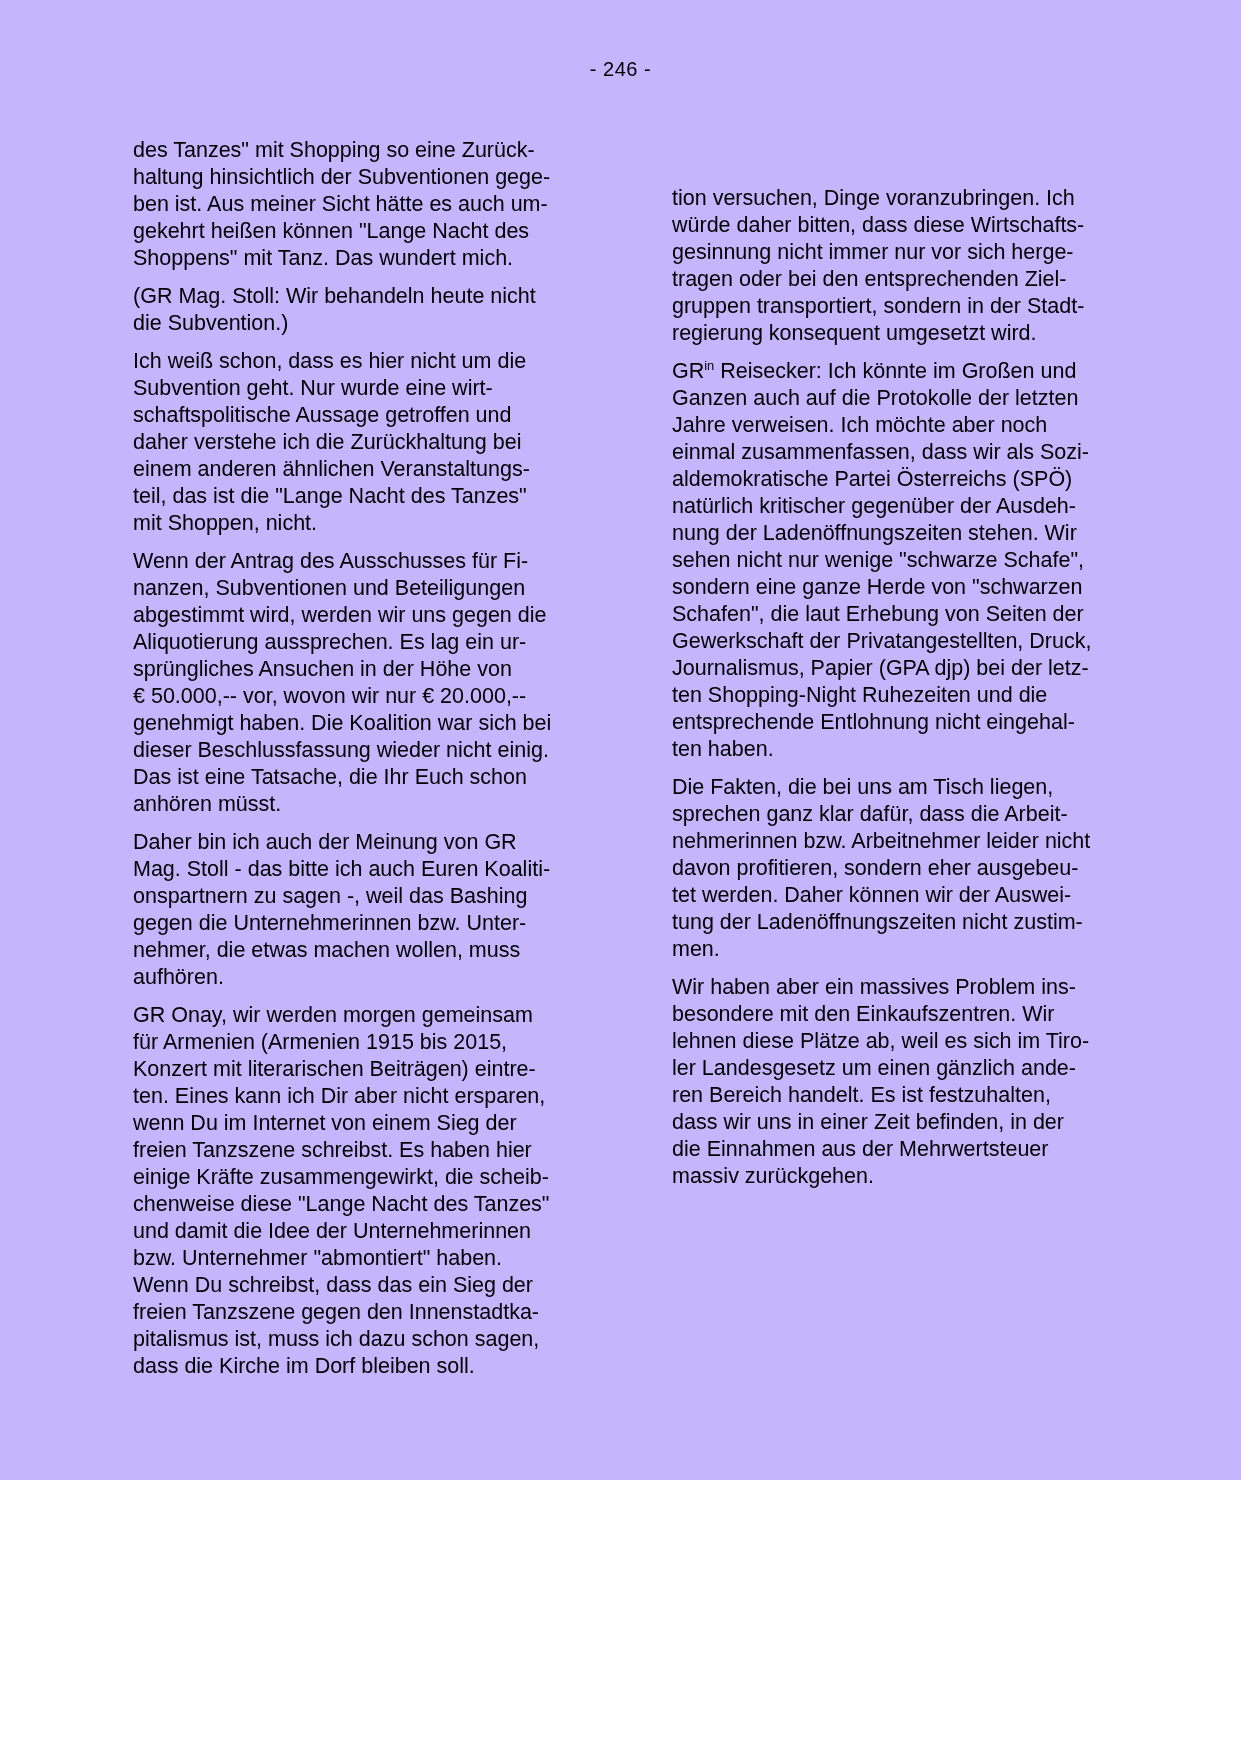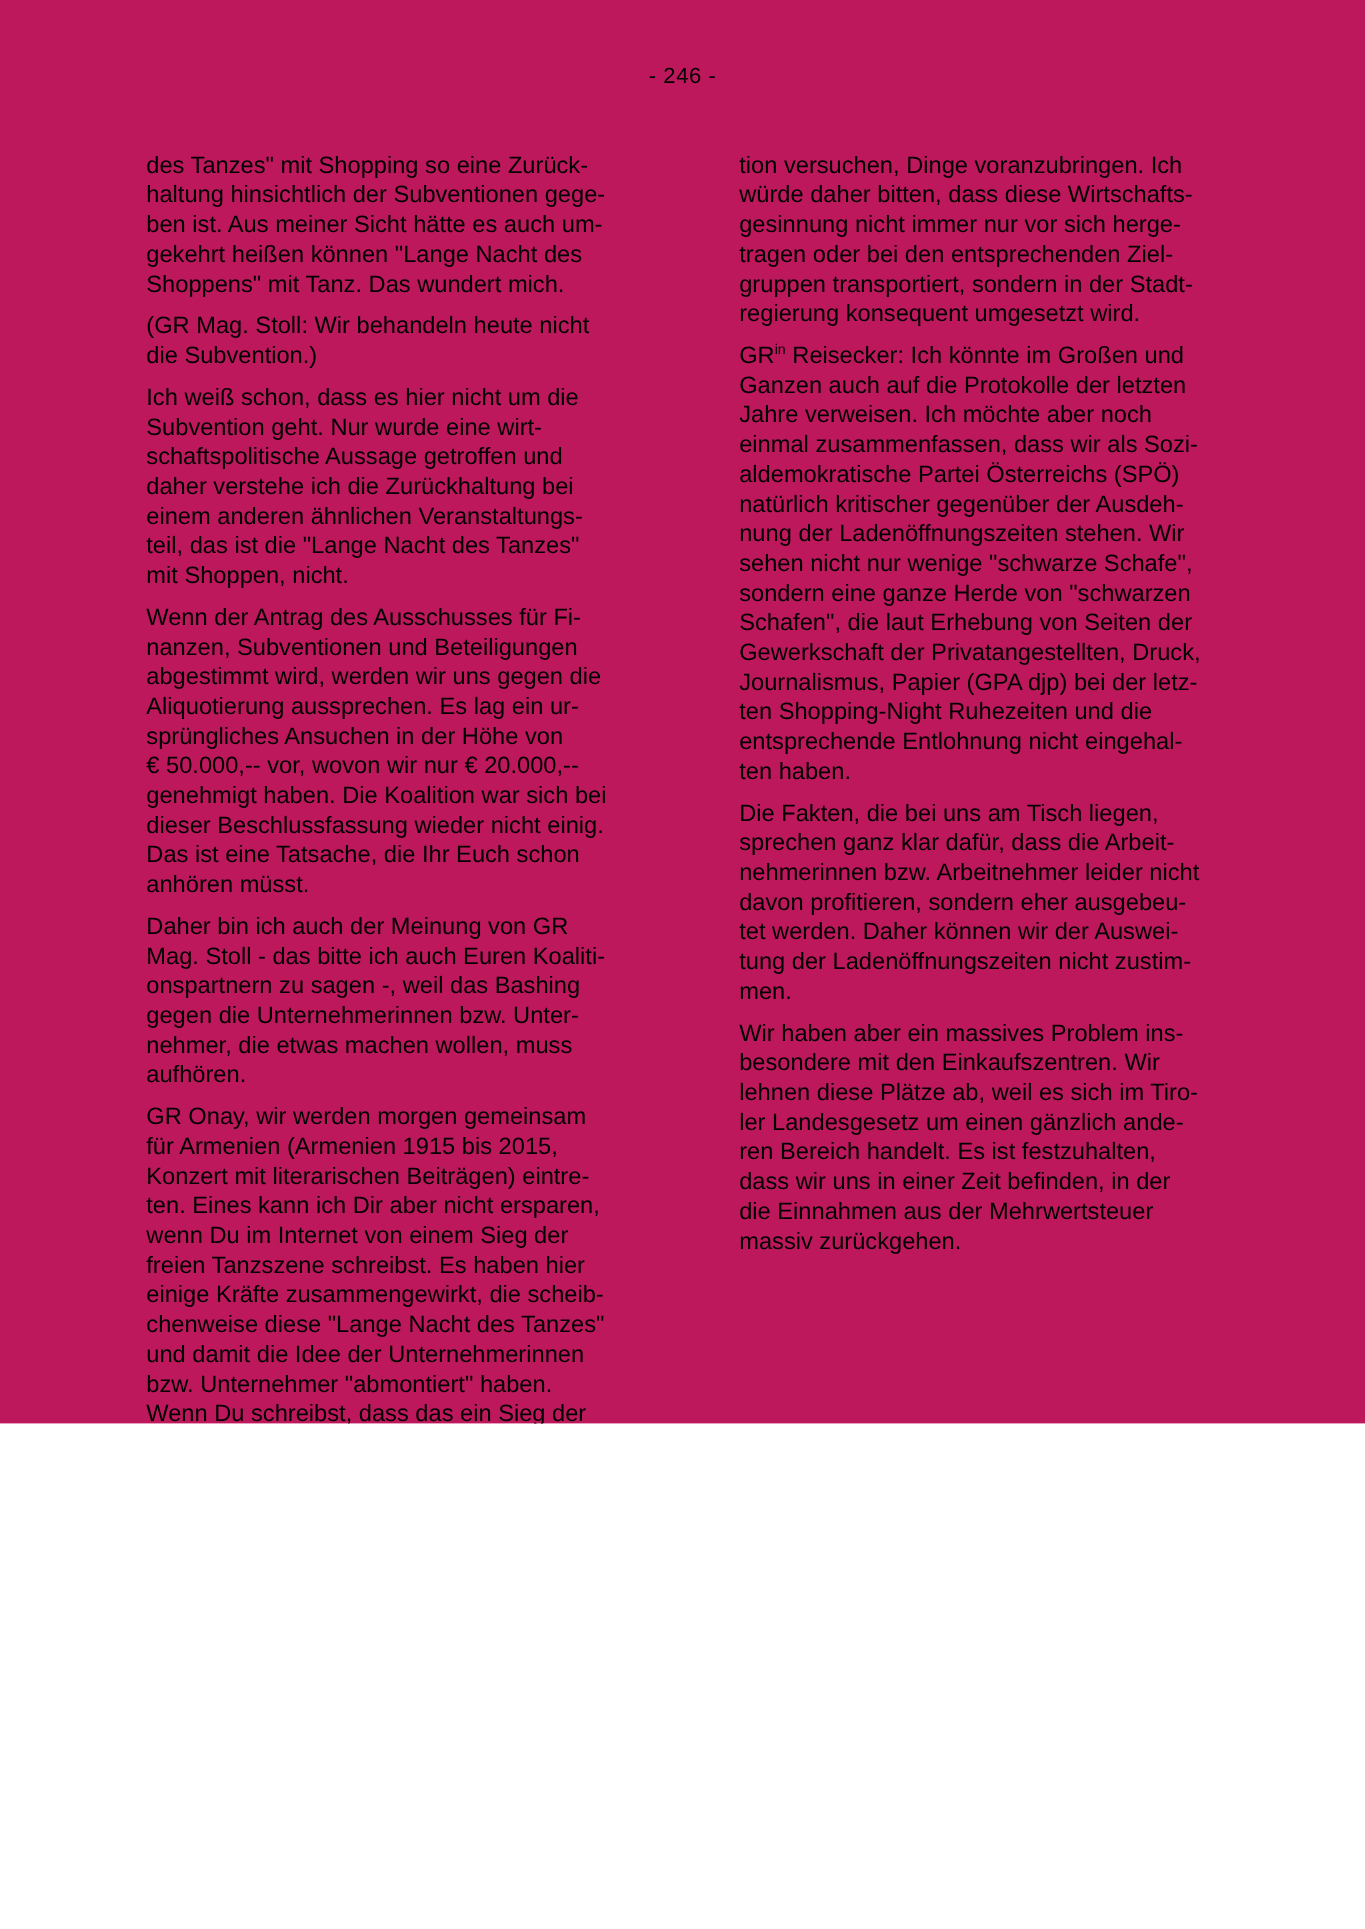--- a/index.html
+++ b/index.html
@@ -7,42 +7,42 @@
   body {
     width: 1241px;
     height: 1754px;
     background: #ffffff;
     font-family: "Liberation Sans", "DejaVu Sans", sans-serif;
     color: #000000;
   }
   .page {
     position: relative;
     width: 1241px;
-    height: 1294px;
-    background: #be185d;
+    height: 1480px;
+    background: #c4b5fd;
     overflow: hidden;
   }
   .page-number {
     position: absolute;
     top: 58px;
     left: 0;
     width: 100%;
     text-align: center;
     font-size: 20px;
     letter-spacing: 0.5px;
   }
   .columns {
     position: absolute;
     top: 137px;
     left: 133px;
     display: flex;
     align-items: flex-start;
   }
   .col-left { width: 539px; flex: 0 0 539px; }
-  .col-right { width: 540px; flex: 0 0 540px; }
+  .col-right { width: 540px; flex: 0 0 540px; margin-top: 48px; }
   .para {
     margin: 0 0 11px 0;
     font-size: 21.5px;
     line-height: 27px;
     white-space: pre-line;
     text-align: left;
   }
   .para sup {
     font-size: 0.6em;
     line-height: 0;

